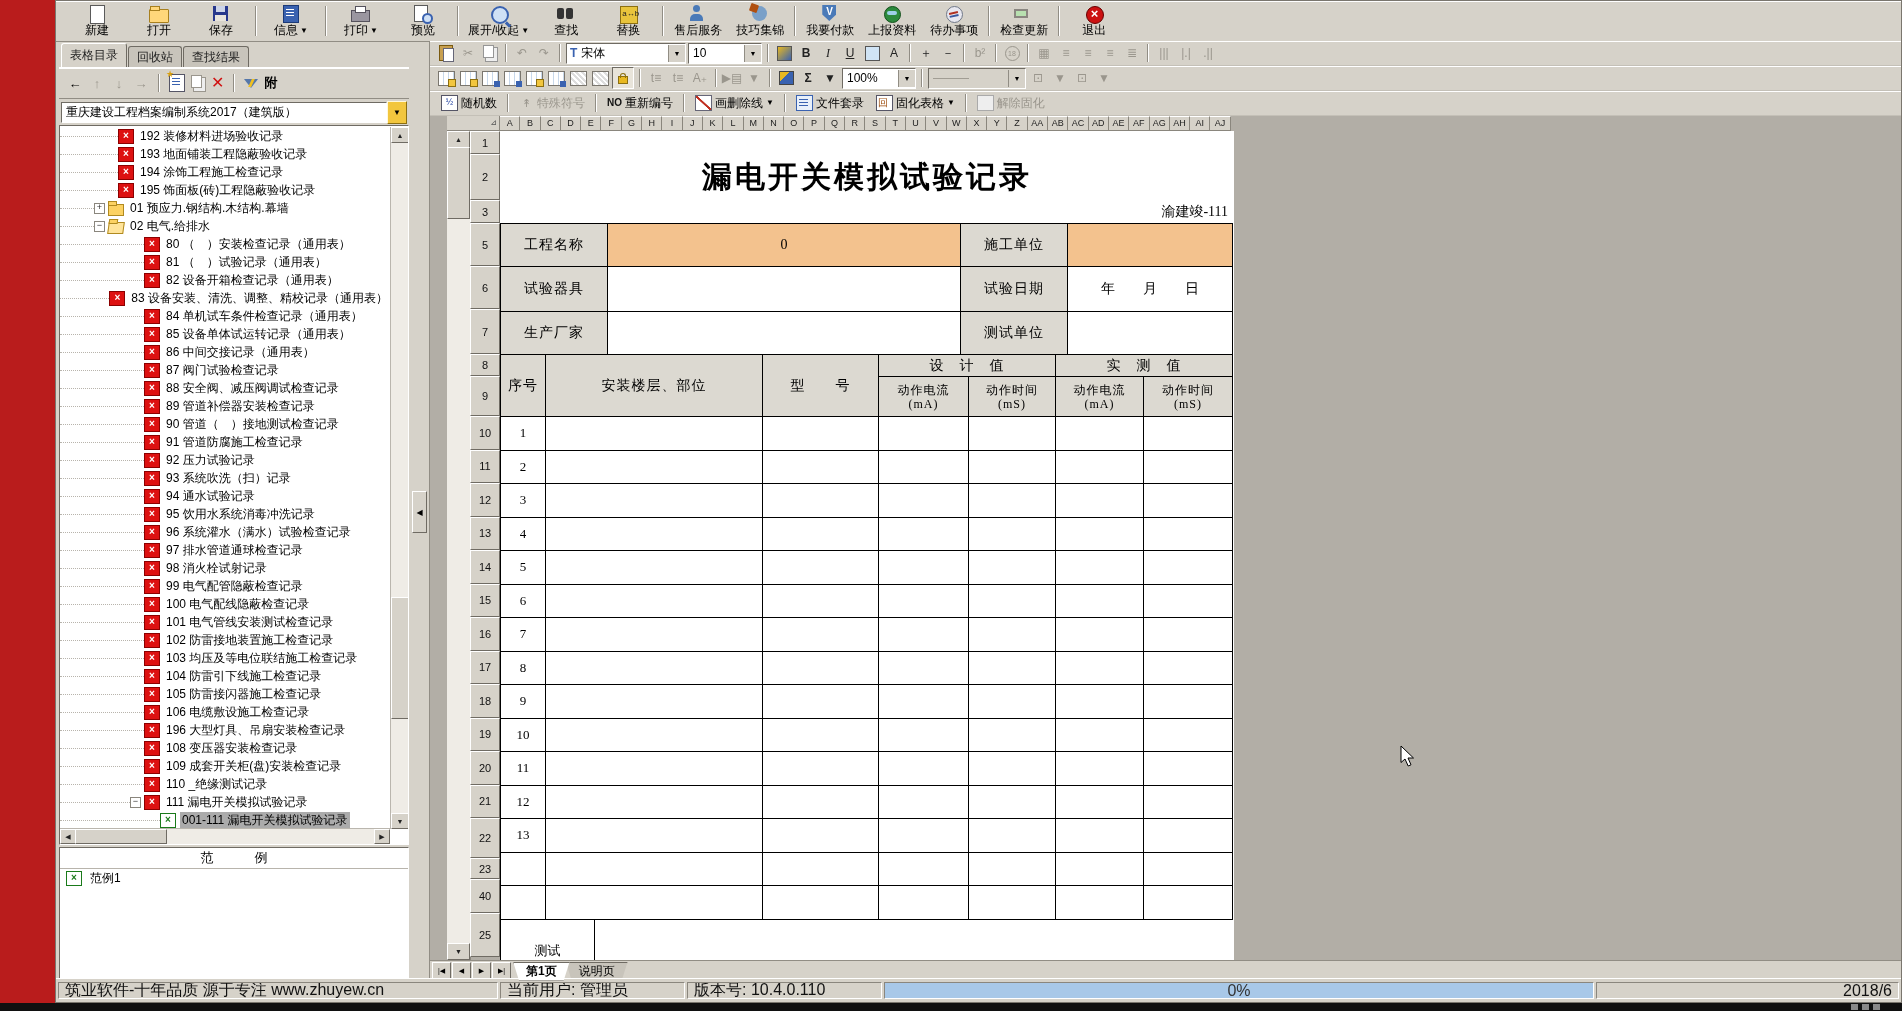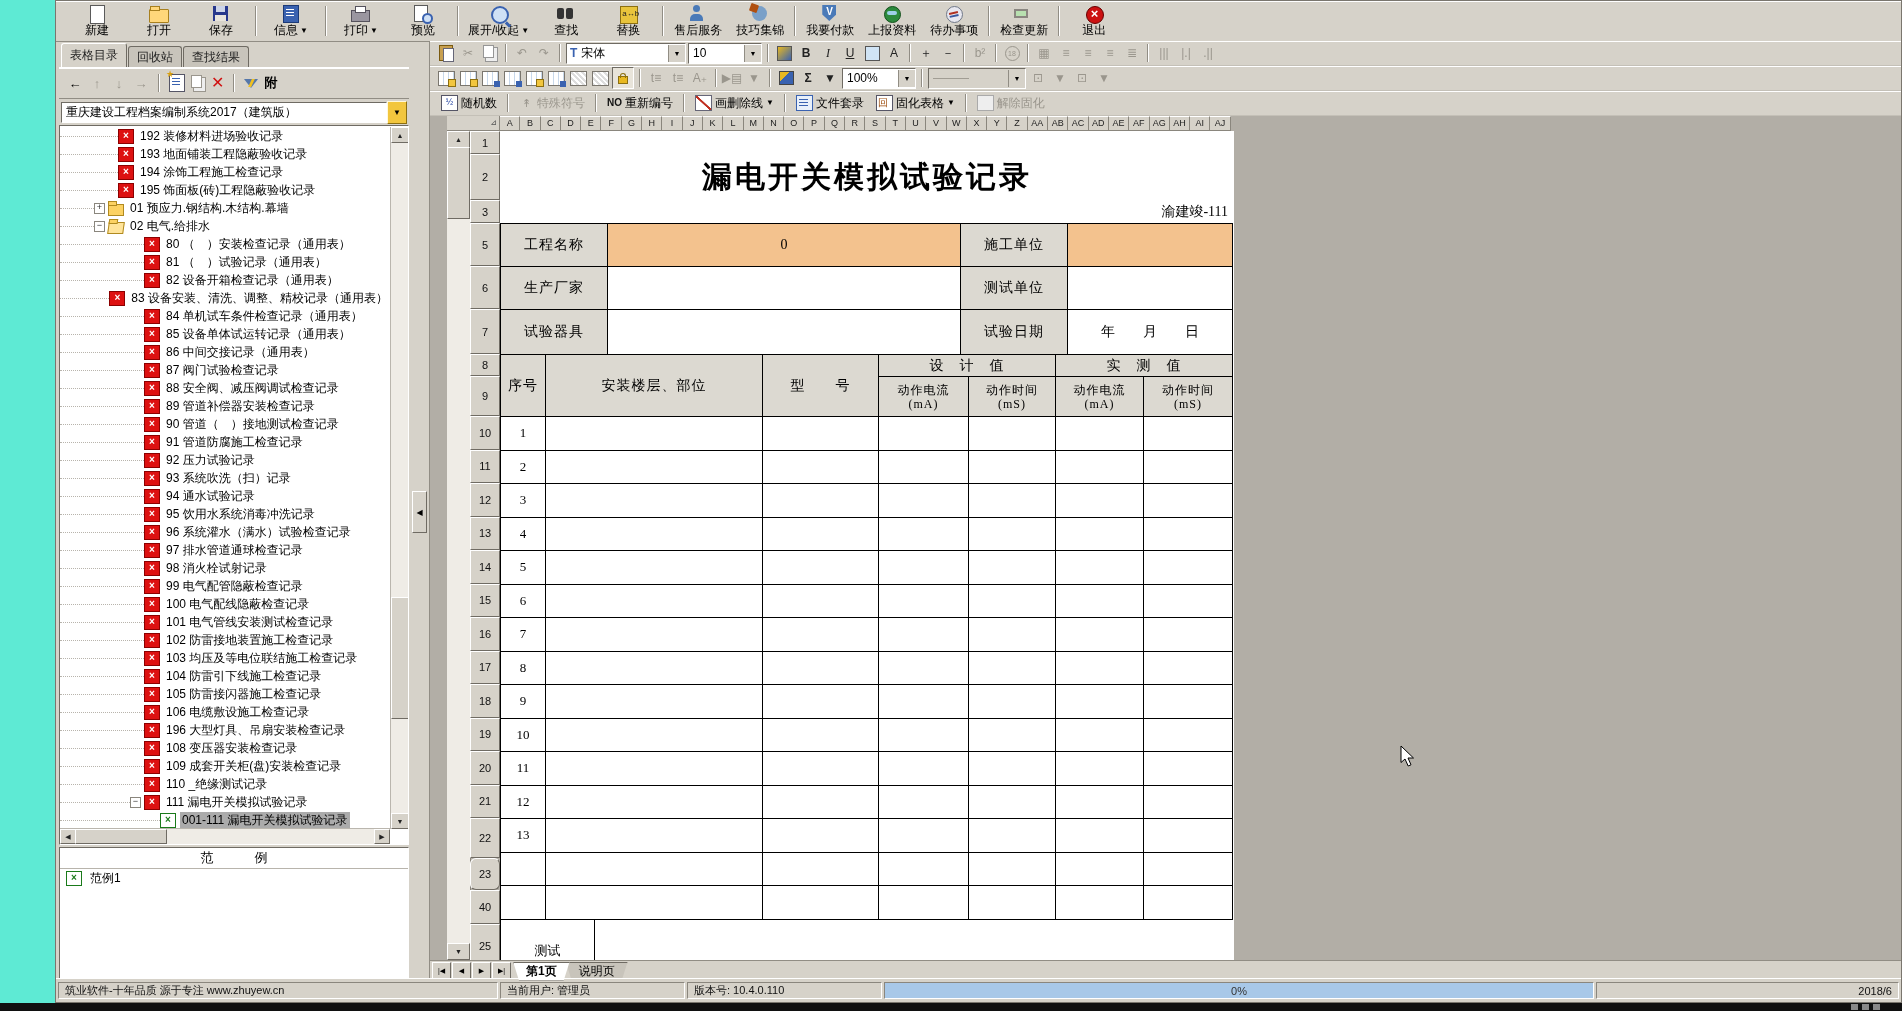--- a/index.html
+++ b/index.html
@@ -1,16 +1,16 @@
 <!DOCTYPE html>
 <html><head>
 <meta charset="utf-8">
 <style>
   html,body{margin:0;padding:0;background:#000;}
-  .screen{position:relative;width:1902px;height:1011px;background:#5eead4;overflow:hidden;
+  .screen{position:relative;width:1902px;height:1011px;background:#b91c1c;overflow:hidden;
           font-family:"Liberation Sans","DejaVu Sans",sans-serif;-webkit-font-smoothing:none;}
   .app{position:absolute;left:55px;top:0;right:0;bottom:8px;background:#d6d2c9;border:1px solid #7a766e;box-sizing:border-box;}
   .sunken{border:1px solid;border-color:#6f6b63 #ffffff #ffffff #6f6b63;background:#ffffff;}
   .sep{width:0;height:30px;border-left:1px solid #918d84;border-right:1px solid #ffffff;margin:0 3px;}
   .sep.small{height:18px;}
 
   
   .tb1{height:40px;display:flex;align-items:center;padding-left:10px;border-bottom:1px solid #918d84;box-shadow:0 1px 0 #fff inset;}
   .tb1-btn{display:flex;flex-direction:column;align-items:center;justify-content:center;height:38px;min-width:50px;padding:0 6px;font-size:12px;color:#000;cursor:default;}
   .tb1-ic{width:20px;height:18px;position:relative;margin-bottom:1px;}
@@ -148,21 +148,21 @@
   .ffoot{display:flex;height:44px;border-left:1px solid #000;}
   .ffoot-cell{width:94px;box-sizing:border-box;border-right:1px solid #000;display:flex;align-items:flex-end;justify-content:center;font-size:13px;padding-bottom:4px;font-family:"Liberation Serif","DejaVu Serif",serif;}
 
   .stabs{height:20px;display:flex;align-items:center;background:#d6d2c9;border-top:1px solid #918d84;padding-left:2px;}
   .stab-nav{width:17px;height:16px;background:#d6d2c9;border:1px solid;border-color:#fff #6f6b63 #6f6b63 #fff;font-size:7px;display:flex;align-items:center;justify-content:center;margin-right:1px;}
   .stab{height:17px;padding:0 12px;font-size:12px;display:flex;align-items:center;background:#c8c4bb;border:1px solid #6f6b63;clip-path:polygon(0 0,100% 0,calc(100% - 6px) 100%,6px 100%);margin-left:-4px;}
   .stab.active{background:#fff;font-weight:bold;z-index:2;}
 
   
   .statusbar{position:absolute;left:0;right:0;bottom:0;height:21px;display:flex;align-items:center;gap:2px;padding:1px 2px;background:#d6d2c9;border-top:1px solid #fff;}
-  .sb{height:17px;box-sizing:border-box;border:1px solid;border-color:#8a867d #fff #fff #8a867d;font-size:11px;display:flex;align-items:center;padding:0 6px;white-space:nowrap;overflow:hidden;color:#111;text-align:right;}
+  .sb{height:17px;box-sizing:border-box;border:1px solid;border-color:#8a867d #fff #fff #8a867d;font-size:16px;display:flex;align-items:center;padding:0 6px;white-space:nowrap;overflow:hidden;color:#111;text-align:right;}
   .sb.blue{background:#a8c8e8;justify-content:center;color:#333;}
 
   .taskbar{position:absolute;left:0;right:0;bottom:0;height:8px;background:#101010;}
   .tray{position:absolute;right:22px;bottom:1px;display:flex;gap:4px;}
   .tray span{width:7px;height:6px;background:#888;display:inline-block;}
   .cursor{position:absolute;left:1400px;top:745px;z-index:99;}
 </style>
 </head>
 <body>
 
@@ -710,47 +710,47 @@
             <div class="rcell" style="height: 33.5px;">13</div>
             <div class="rcell" style="height: 33.5px;">14</div>
             <div class="rcell" style="height: 33.5px;">15</div>
             <div class="rcell" style="height: 33.5px;">16</div>
             <div class="rcell" style="height: 33.5px;">17</div>
             <div class="rcell" style="height: 33.5px;">18</div>
             <div class="rcell" style="height: 33.5px;">19</div>
             <div class="rcell" style="height: 33.5px;">20</div>
             <div class="rcell" style="height: 33.5px;">21</div>
             <div class="rcell" style="height: 40px;">22</div>
-            <div class="rcell" style="height: 32px; border-radius: 6px;">23</div>
+            <div class="rcell" style="height: 21px;">23</div>
             <div class="rcell" style="height: 33.5px;">40</div>
             <div class="rcell" style="height: 44px;">25</div>
           </div>
 
         <div class="form">
           <div class="fr1"></div>
           <div class="ftitle">漏电开关模拟试验记录</div>
           <div class="fcode">渝建竣-111</div>
           <div class="ftable" id="ftable">
               <div class="frow">
                 <div class="fc lab" style="width: 107px; height: 43px;">工程名称</div>
                 <div class="fc  hl" style="width: 353px; height: 43px;">0</div>
                 <div class="fc lab" style="width: 107px; height: 43px;">施工单位</div>
                 <div class="fc  hl" style="width: 165px; height: 43px;"></div>
               </div>
               <div class="frow">
+                <div class="fc lab" style="width: 107px; height: 45px;">试验器具</div>
+                <div class="fc" style="width: 353px; height: 45px;"></div>
+                <div class="fc lab" style="width: 107px; height: 45px;">试验日期</div>
+                <div class="fc" style="width: 165px; height: 45px;">年　　月　　日</div>
+              </div>
+              <div class="frow">
                 <div class="fc lab" style="width: 107px; height: 43px;">生产厂家</div>
                 <div class="fc" style="width: 353px; height: 43px;"></div>
                 <div class="fc lab" style="width: 107px; height: 43px;">测试单位</div>
                 <div class="fc" style="width: 165px; height: 43px;"></div>
-              </div>
-              <div class="frow">
-                <div class="fc lab" style="width: 107px; height: 45px;">试验器具</div>
-                <div class="fc" style="width: 353px; height: 45px;"></div>
-                <div class="fc lab" style="width: 107px; height: 45px;">试验日期</div>
-                <div class="fc" style="width: 165px; height: 45px;">年　　月　　日</div>
               </div>
               <div class="frow">
                 <div class="fc lab" style="width: 45px; height: 62px;">序号</div>
                 <div class="fc lab" style="width: 217px; height: 62px;">安装楼层、部位</div>
                 <div class="fc lab" style="width: 116px; height: 62px;">型　　号</div>
                 <div style="width: 354px; display: flex; flex-direction: column;">
                   <div class="frow">
                     <div class="fc lab" style="width: 177px; height: 22px;">设　计　值</div>
                     <div class="fc lab" style="width: 177px; height: 22px; text-align: center;">实　测　值</div>
                   </div>

